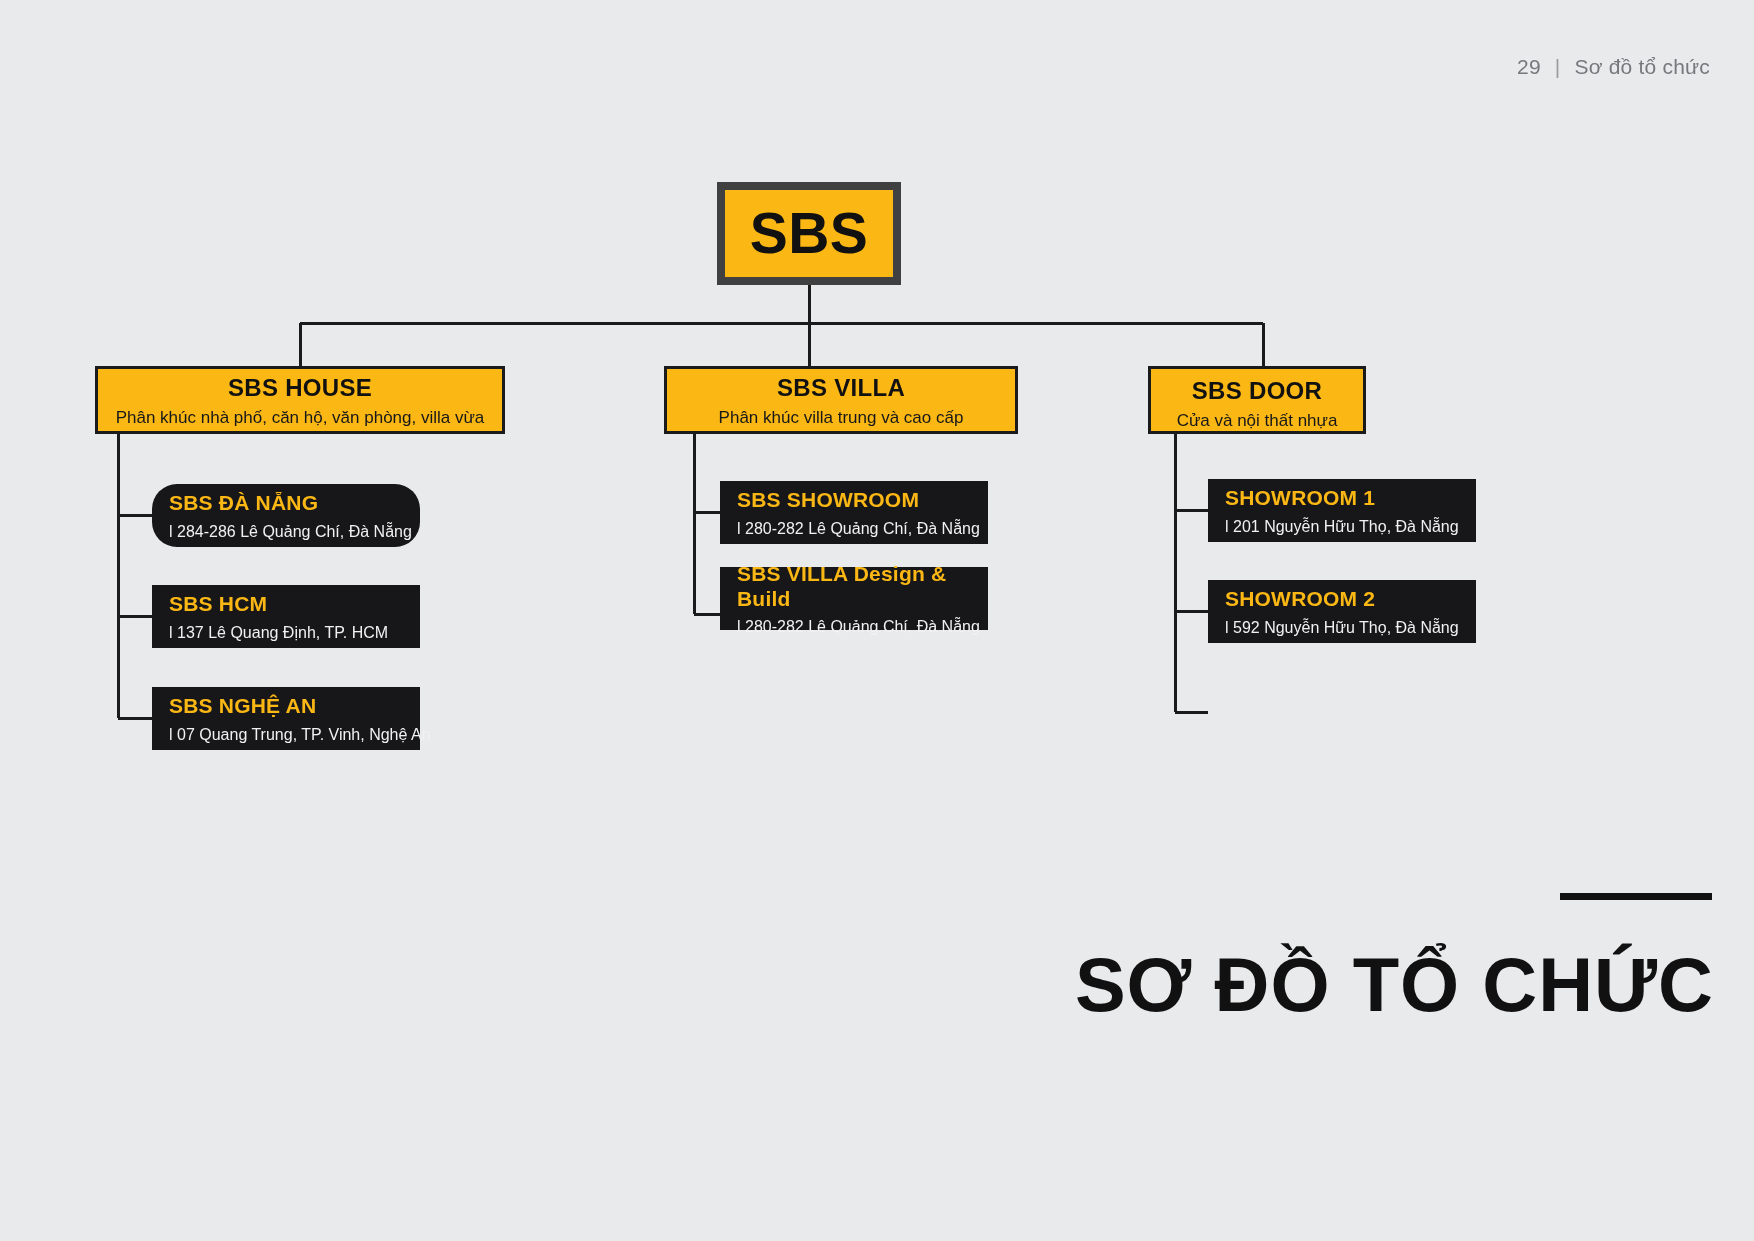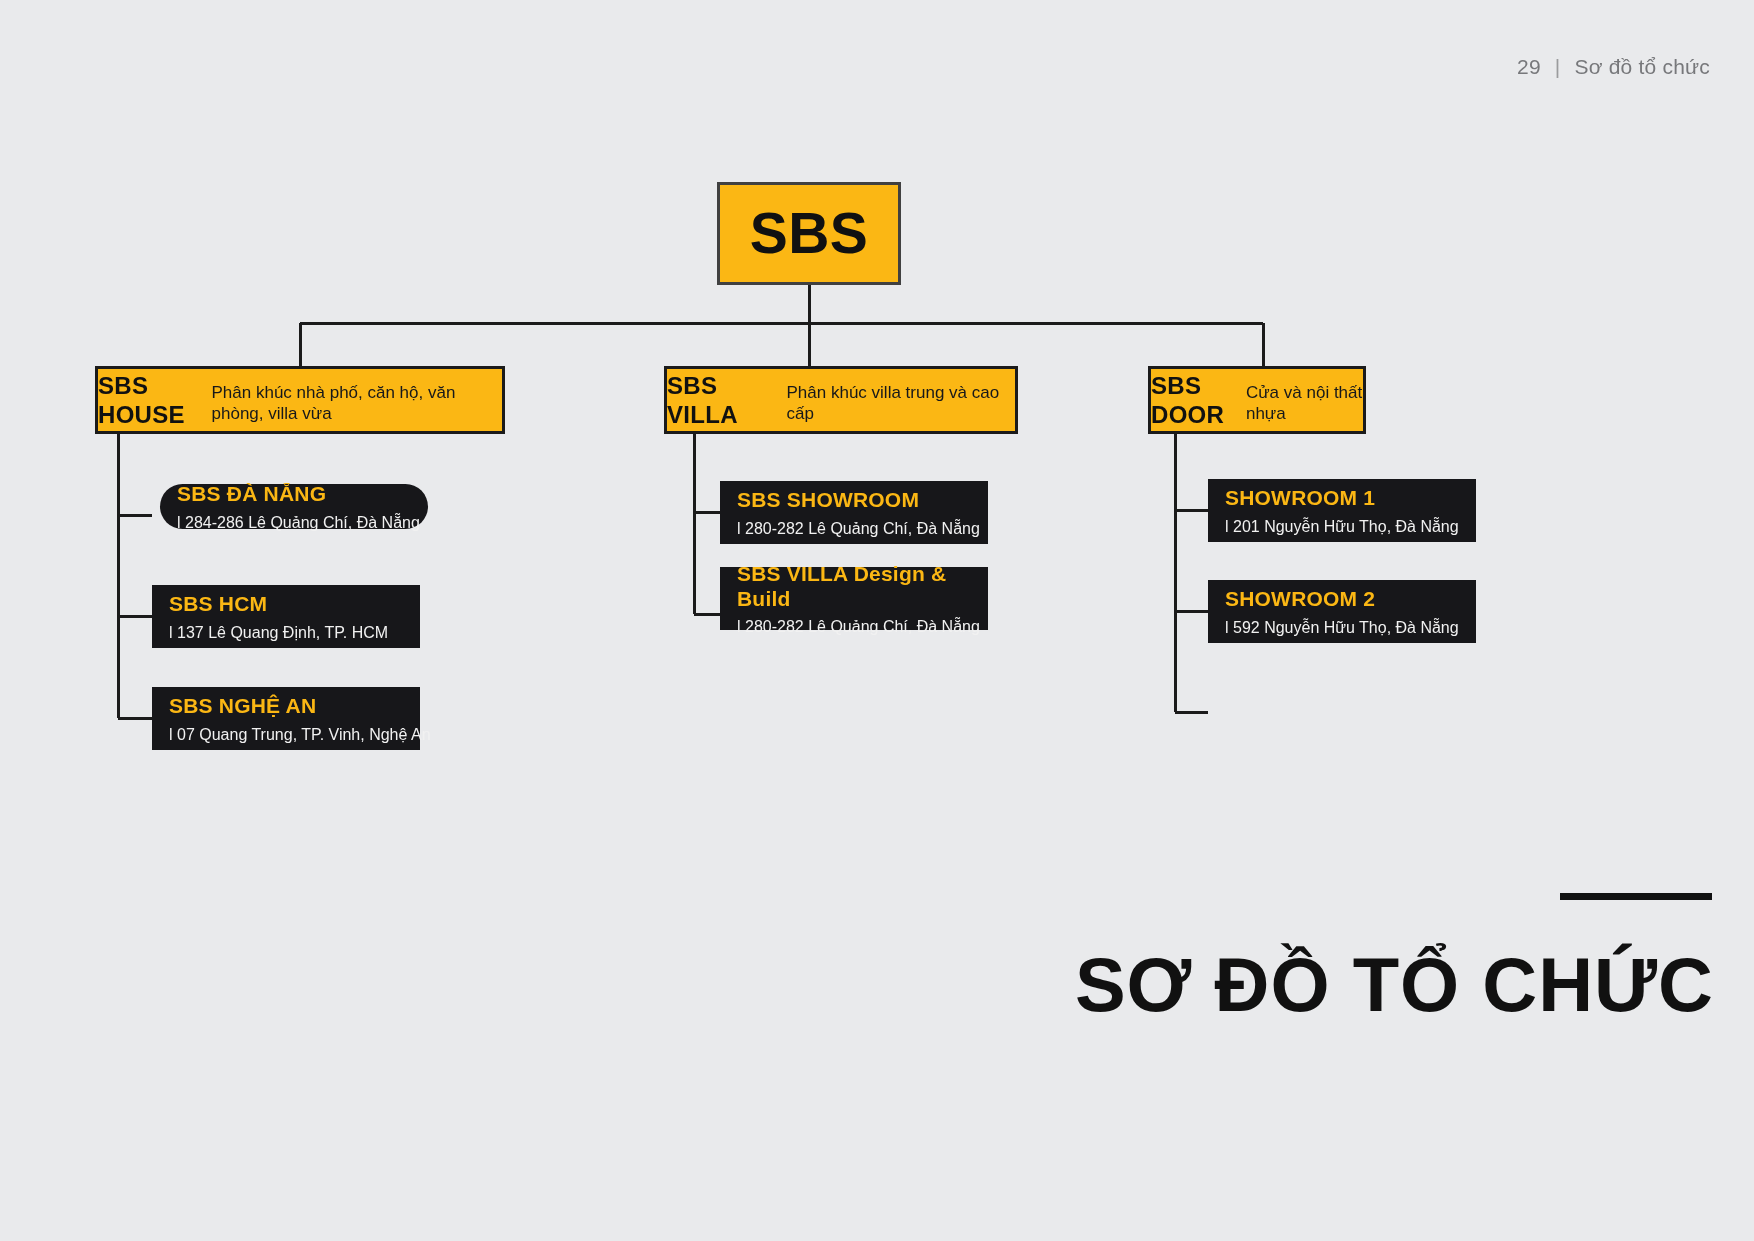--- a/index.html
+++ b/index.html
@@ -50,37 +50,38 @@
   }
 
   
   .node {
     position: absolute;
     box-sizing: border-box;
   }
 
   .node-root {
     background: #fbb714;
-    border: 3px solid #404040;
+    border: 8px solid #404040;
     display: flex;
     align-items: center;
     justify-content: center;
   }
   .node-root .title {
     font-size: 57px;
     font-weight: bold;
     color: #111111;
     letter-spacing: 0.5px;
     line-height: 1;
   }
 
   .node-div {
     background: #fbb714;
     border: 3px solid #1b1b1b;
     display: flex;
+    flex-direction: column;
     align-items: center;
     justify-content: center;
     padding-top: 2px;
   }
   .node-div .title {
     font-size: 24px;
     font-weight: bold;
     color: #111111;
     letter-spacing: 0.3px;
     line-height: 1.2;
@@ -176,21 +177,21 @@
 
   <div class="node node-root" style="left:717px; top:182px; width:184px; height:103px;">
     <span class="title">SBS</span>
   </div>
 
   <div class="node node-div" style="left:95px; top:366px; width:410px; height:68px;">
     <span class="title">SBS HOUSE</span>
     <span class="subtitle">Phân khúc nhà phố, căn hộ, văn phòng, villa vừa</span>
   </div>
 
-  <div class="node node-leaf" style="left:160px; top:484px; width:268px; height:45px;border-radius:25px;">
+  <div class="node node-leaf" style="left:152px; top:484px; width:268px; height:63px;border-radius:25px;">
     <span class="lname">SBS ĐÀ NẴNG</span>
     <span class="laddr">l 284-286 Lê Quảng Chí, Đà Nẵng</span>
   </div>
 
   <div class="node node-leaf" style="left:152px; top:585px; width:268px; height:63px;">
     <span class="lname">SBS HCM</span>
     <span class="laddr">l 137 Lê Quang Định, TP. HCM</span>
   </div>
 
   <div class="node node-leaf" style="left:152px; top:687px; width:268px; height:63px;">

